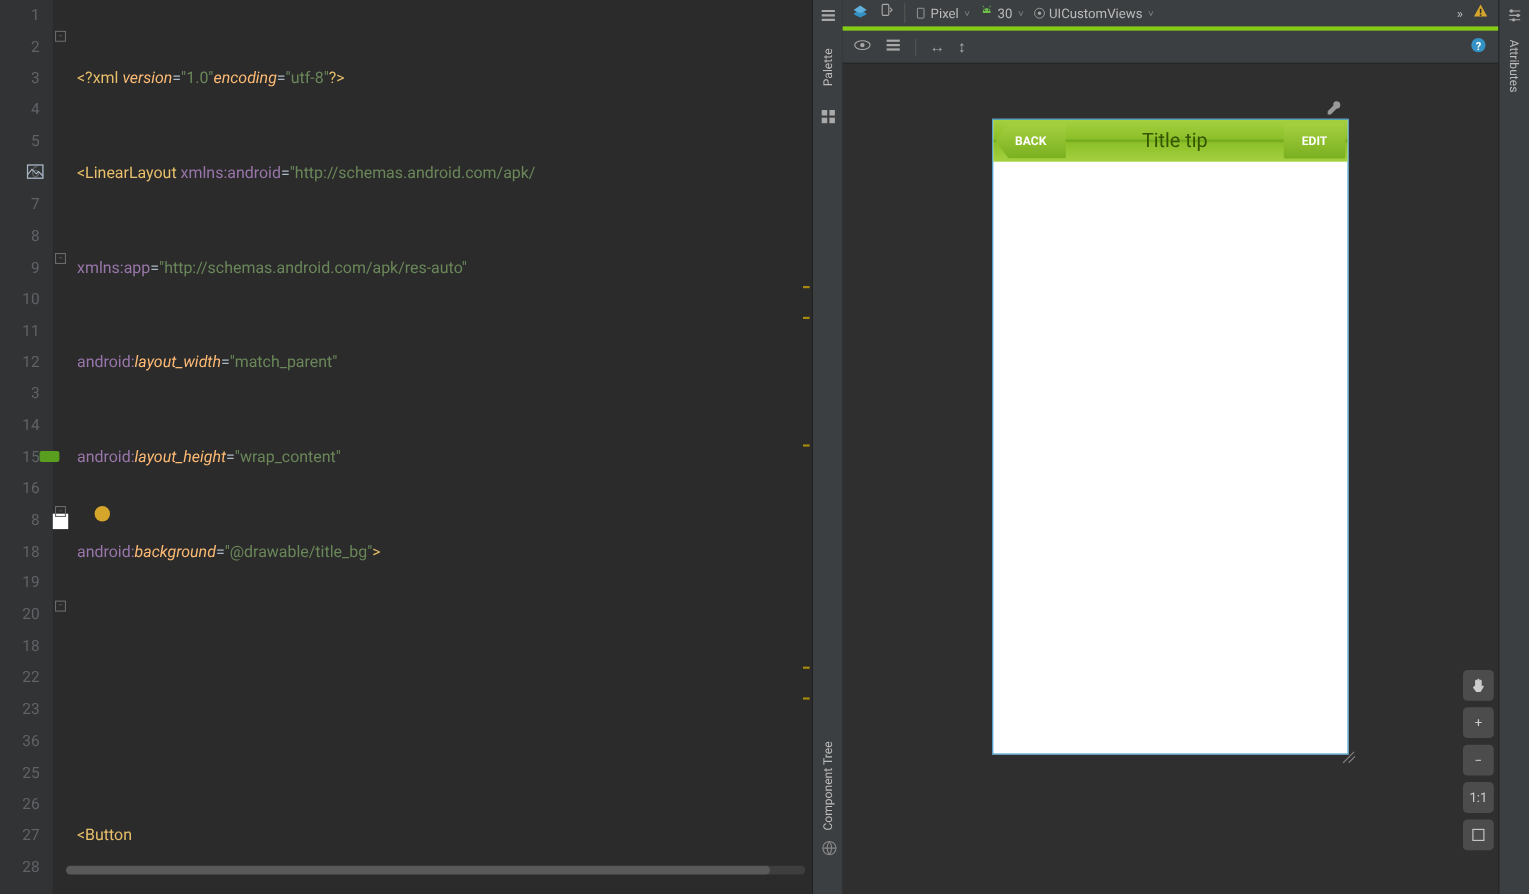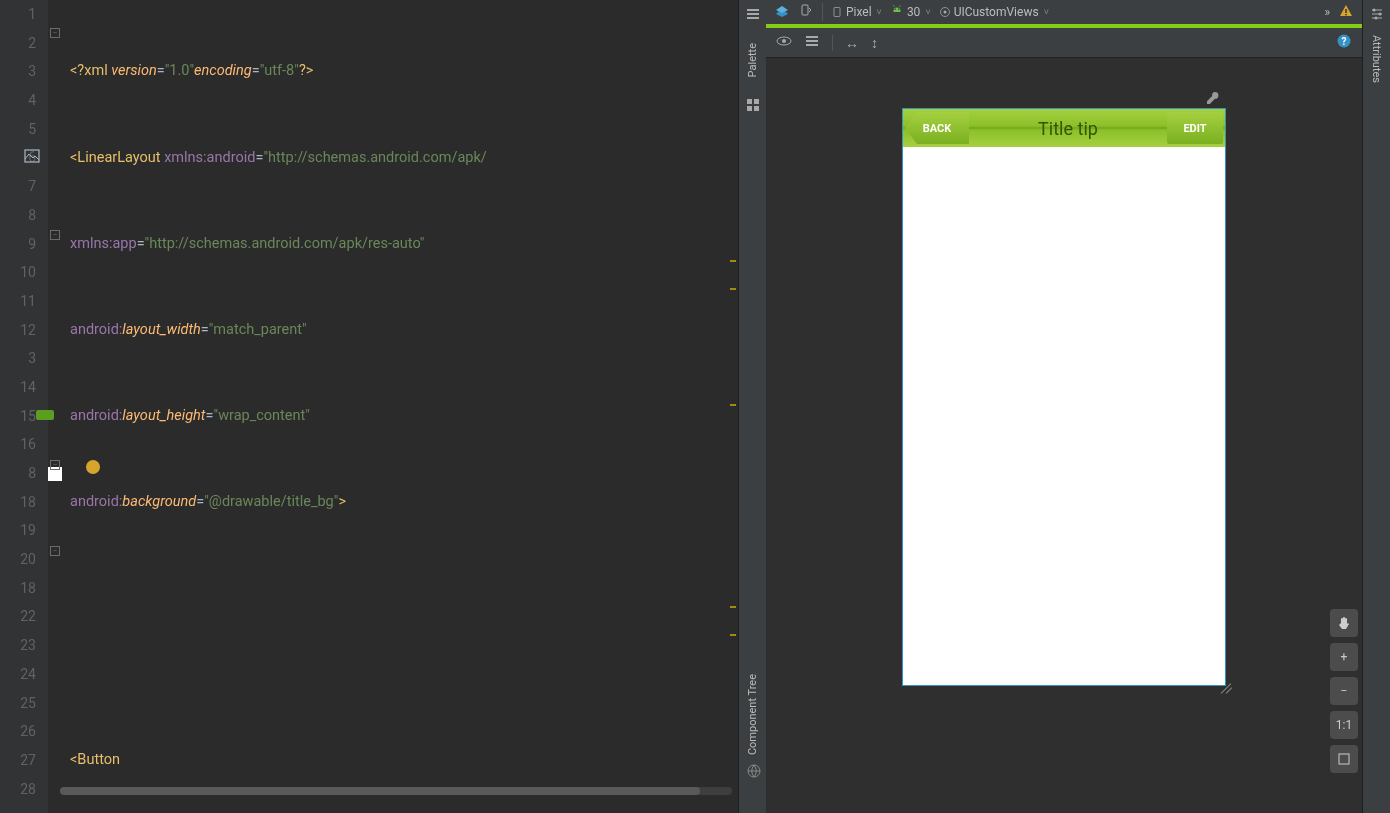--- a/index.html
+++ b/index.html
@@ -84,21 +84,21 @@
     <div class="ln">14</div>
     <div class="ln green-mark">15</div>
     <div class="ln">16</div>
     <div class="ln white-mark">8</div>
     <div class="ln">18</div>
     <div class="ln">19</div>
     <div class="ln">20</div>
     <div class="ln">18</div>
     <div class="ln">22</div>
     <div class="ln">23</div>
-    <div class="ln">24</div>
+    <div class="ln">36</div>
     <div class="ln">25</div>
     <div class="ln">26</div>
     <div class="ln">27</div>
     <div class="ln">28</div>
   </div>
   <span class="img-ico">
     <svg class="icon" viewBox="0 0 16 16">
         <rect x="1" y="2" width="14" height="12" fill="none" stroke="#a9b7c6" stroke-width="1.2"></rect>
         <polyline points="1,11 5,6 9,10 11,8 15,12" fill="none" stroke="#a9b7c6"></polyline>
       </svg>

